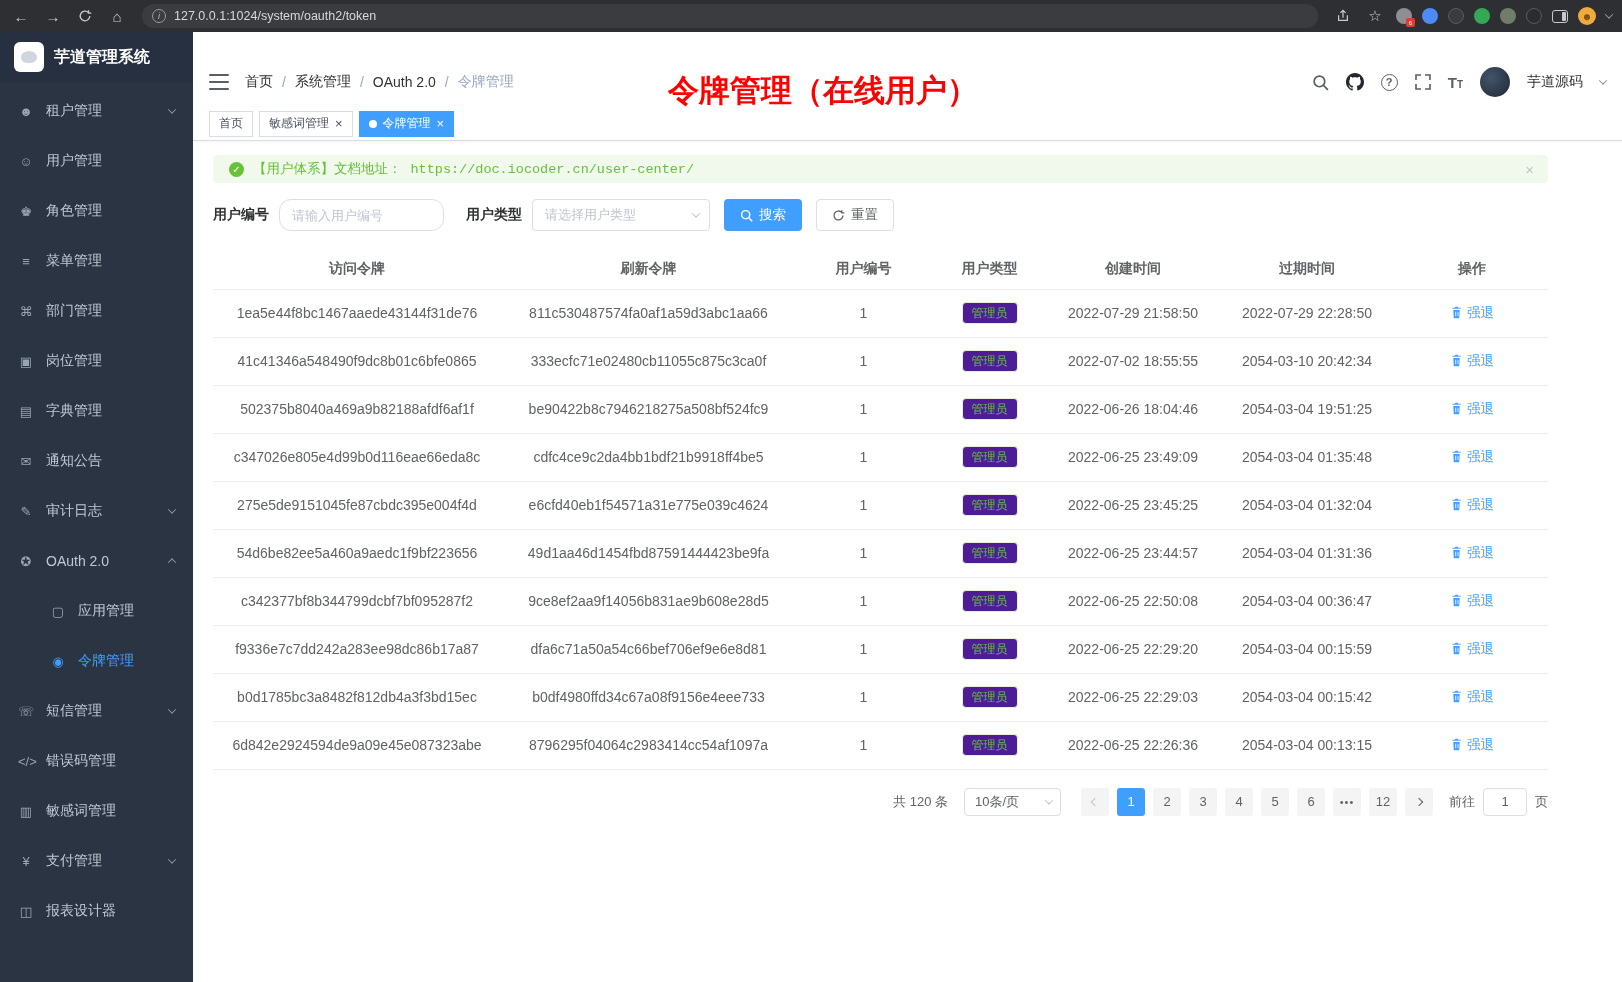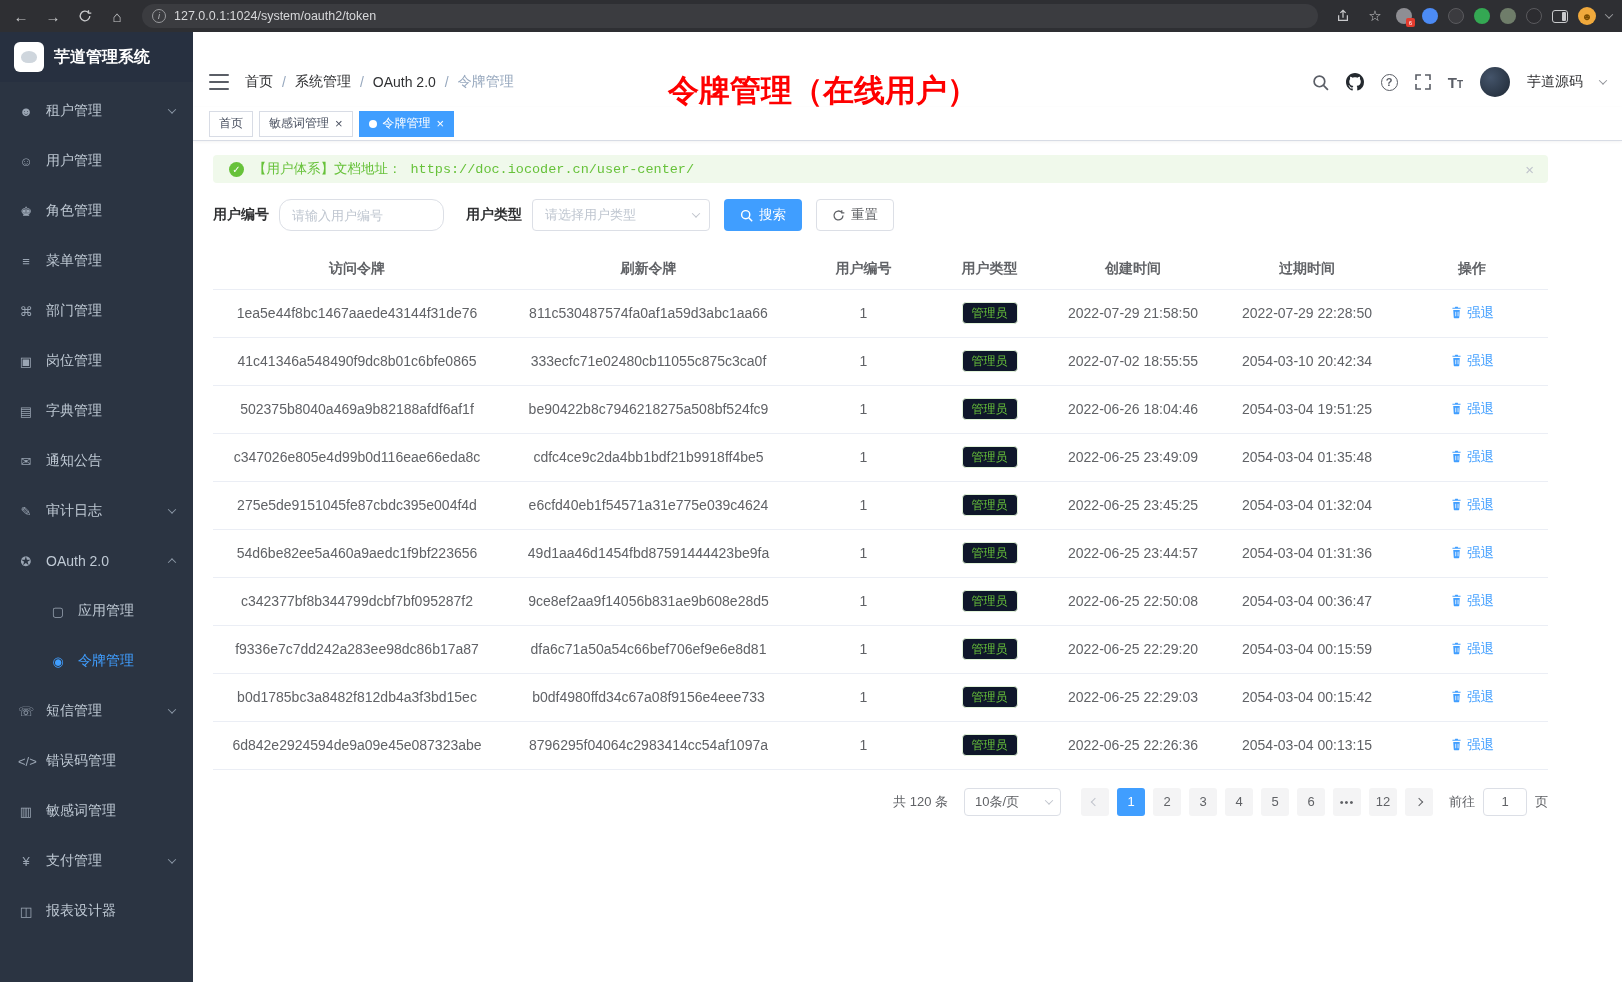--- a/index.html
+++ b/index.html
@@ -72,21 +72,21 @@
   .s-input { width:165px; height:32px; border:1px solid #dcdfe6; border-radius:12px; padding:0 12px; font-size:13px; color:#606266; outline:none; margin-right:22px; font-family:inherit; }
   .s-input::placeholder { color:#bfc6d0; }
   .s-select { width:178px; height:32px; border:1px solid #dcdfe6; border-radius:4px; padding:0 10px 0 12px; display:flex; align-items:center; justify-content:space-between; color:#bfc6d0; font-size:13px; cursor:pointer; margin-right:14px; }
   .btn { height:32px; border-radius:4px; display:inline-flex; align-items:center; gap:6px; padding:0 15px; font-size:13.5px; cursor:pointer; border:1px solid transparent; font-family:inherit; }
   .btn-primary { background:#409eff; color:#fff; }
   .btn-plain { background:#fff; border-color:#dcdfe6; color:#606266; margin-left:14px; }
 
   table { width:100%; border-collapse:collapse; font-size:14px; color:#606266; margin-top:18px; table-layout:fixed; }
   th { height:40px; font-weight:700; color:#606266; text-align:center; border-bottom:1px solid #ebeef5; }
   td { height:48px; text-align:center; border-bottom:1px solid #ebeef5; overflow:hidden; white-space:nowrap; }
-  .el-tag { display:inline-block; padding:0 9px; height:22px; line-height:21px; background:#0f172a; border:1px solid #e1f3d8; border-radius:4px; color:#67c23a; font-size:12px; }
+  .el-tag { display:inline-block; padding:0 9px; height:22px; line-height:21px; background:#4c1d95; border:1px solid #e1f3d8; border-radius:4px; color:#67c23a; font-size:12px; }
   .op-link { color:#409eff; cursor:pointer; display:inline-flex; align-items:center; gap:4px; font-size:13.5px; }
 
   .pagination { display:flex; align-items:center; justify-content:flex-end; gap:8px; margin-top:18px; font-size:13px; color:#606266; }
   .pg-total { margin-right:8px; }
   .pg-size { width:97px; height:28px; border:1px solid #dcdfe6; border-radius:4px; display:flex; align-items:center; justify-content:space-between; padding:0 8px 0 10px; cursor:pointer; color:#606266; margin-right:12px; }
   .pg-size .chev { color:#c0c4cc; }
   .pg-btn { min-width:28px; height:28px; background:#f4f4f5; border-radius:3px; display:flex; align-items:center; justify-content:center; cursor:pointer; padding:0 4px; }
   .pg-btn.active { background:#409eff; color:#fff; }
   .pg-btn.disabled { color:#c0c4cc; cursor:default; }
   .pg-btn.dots { letter-spacing:1px; font-size:11px; color:#606266; }

